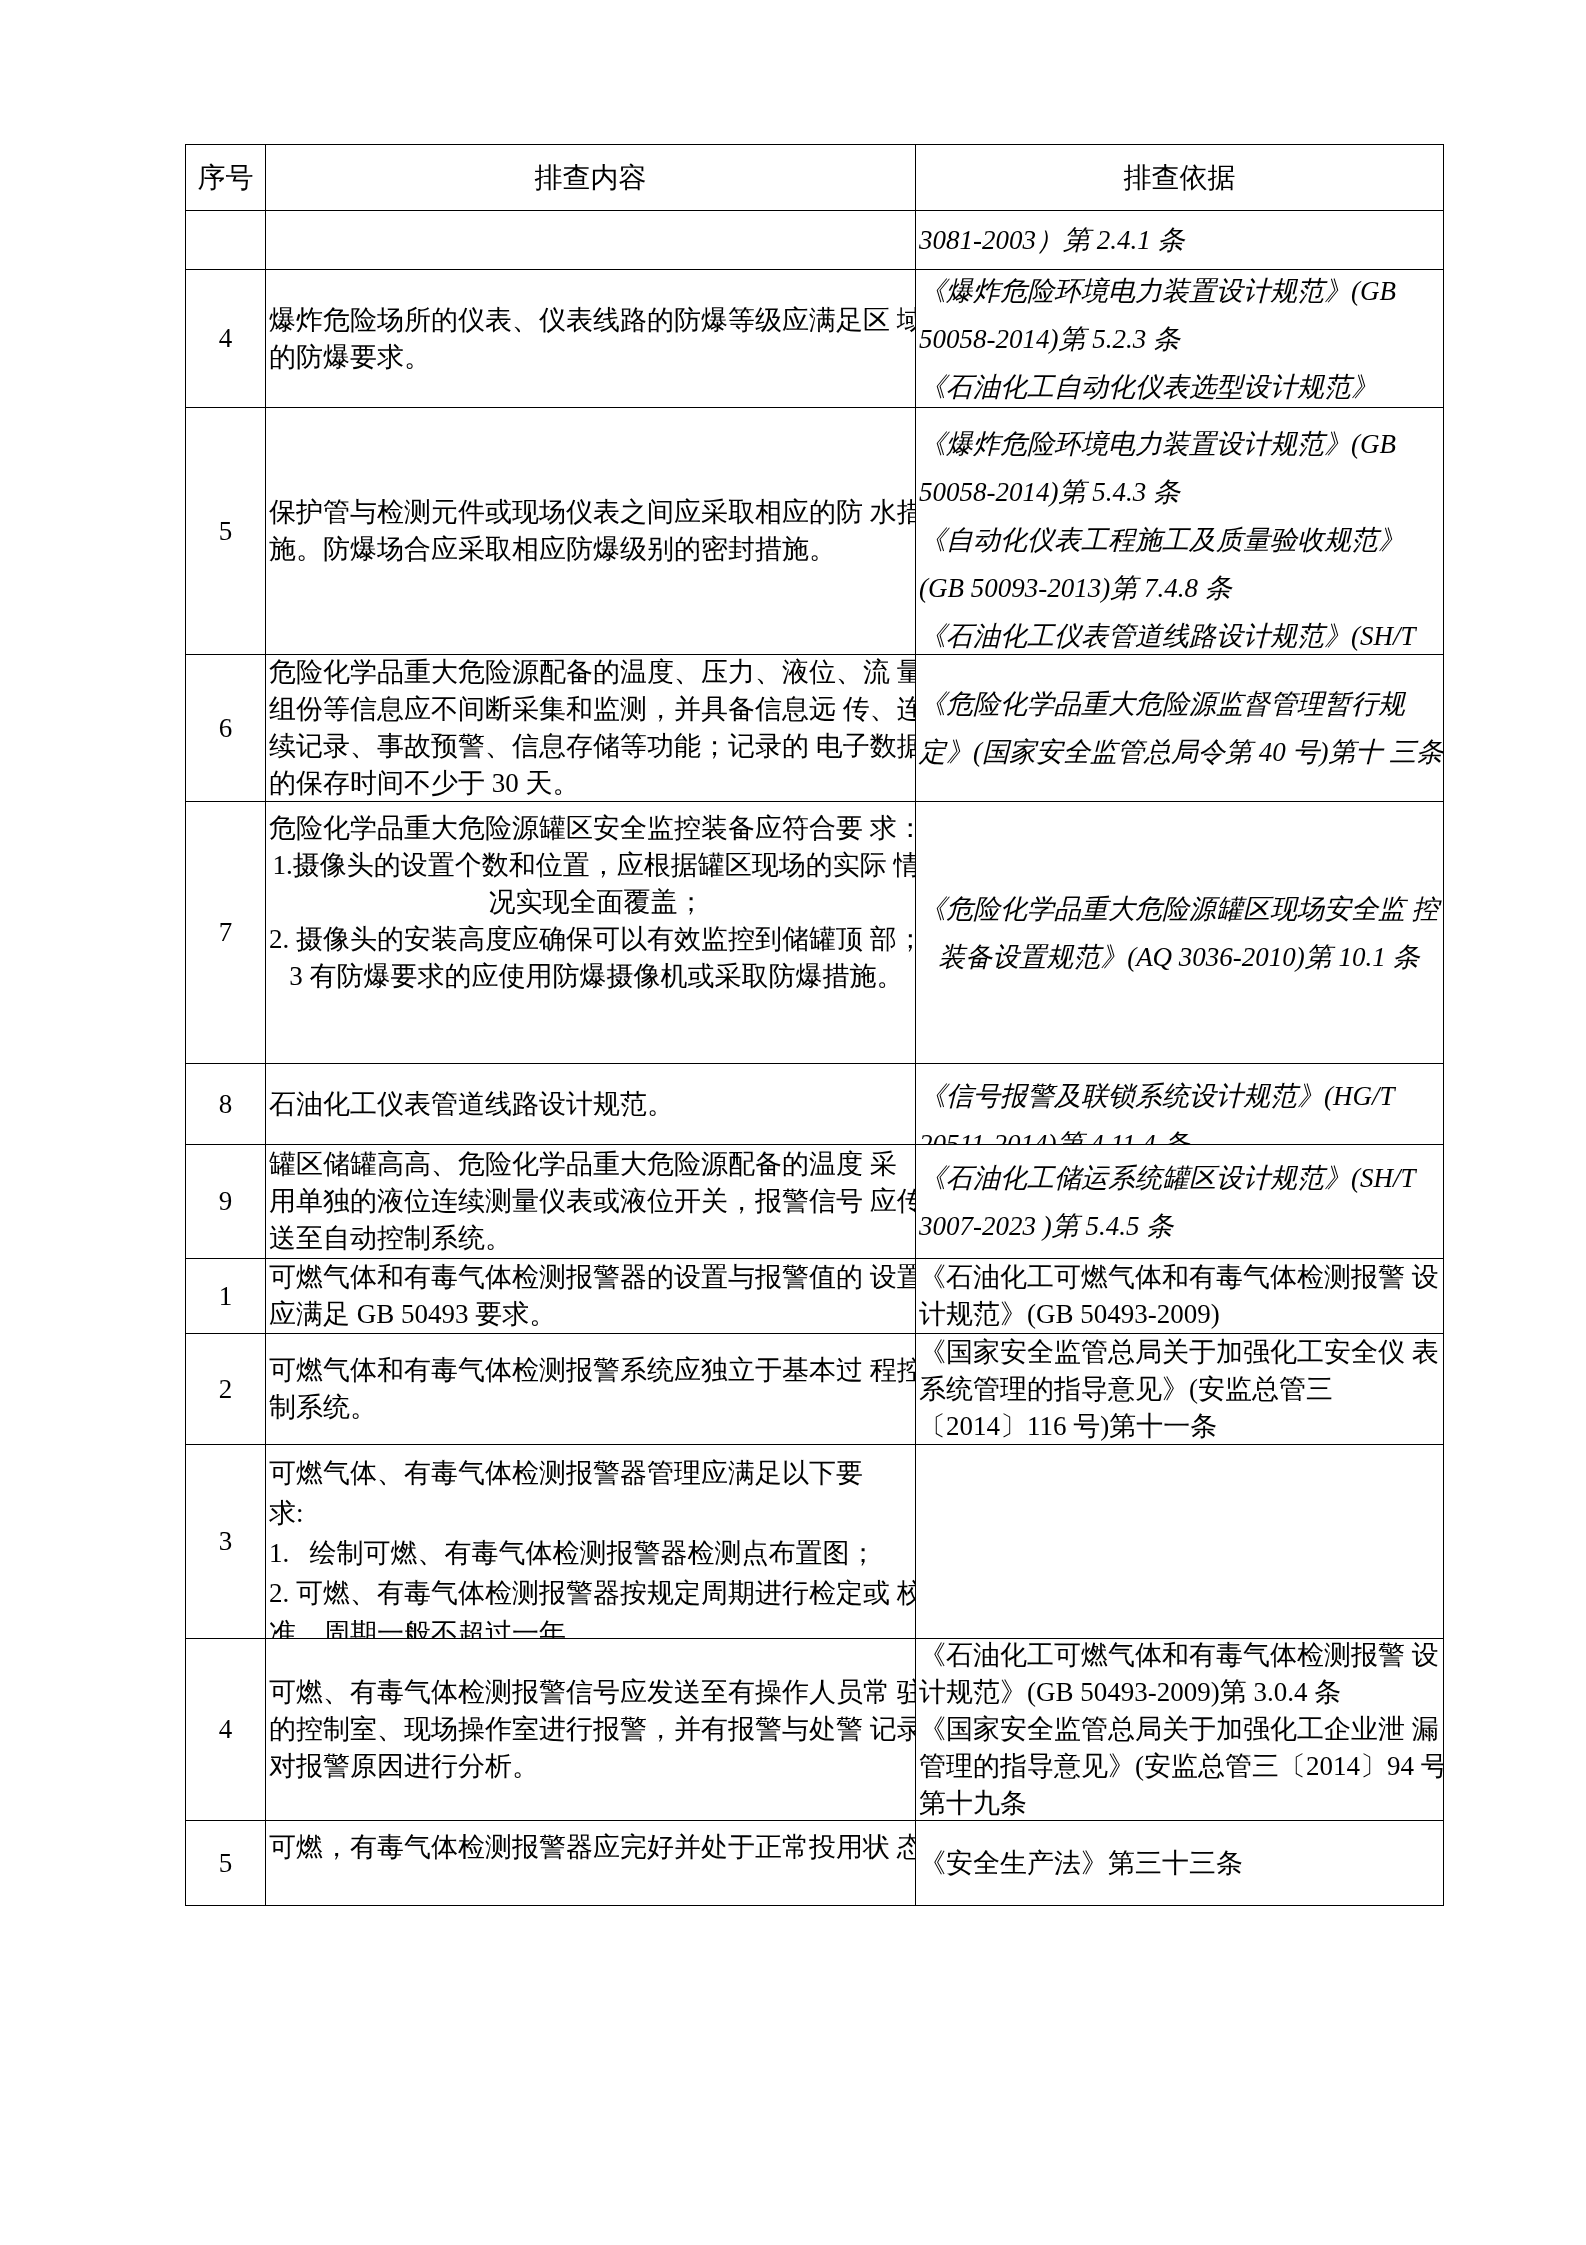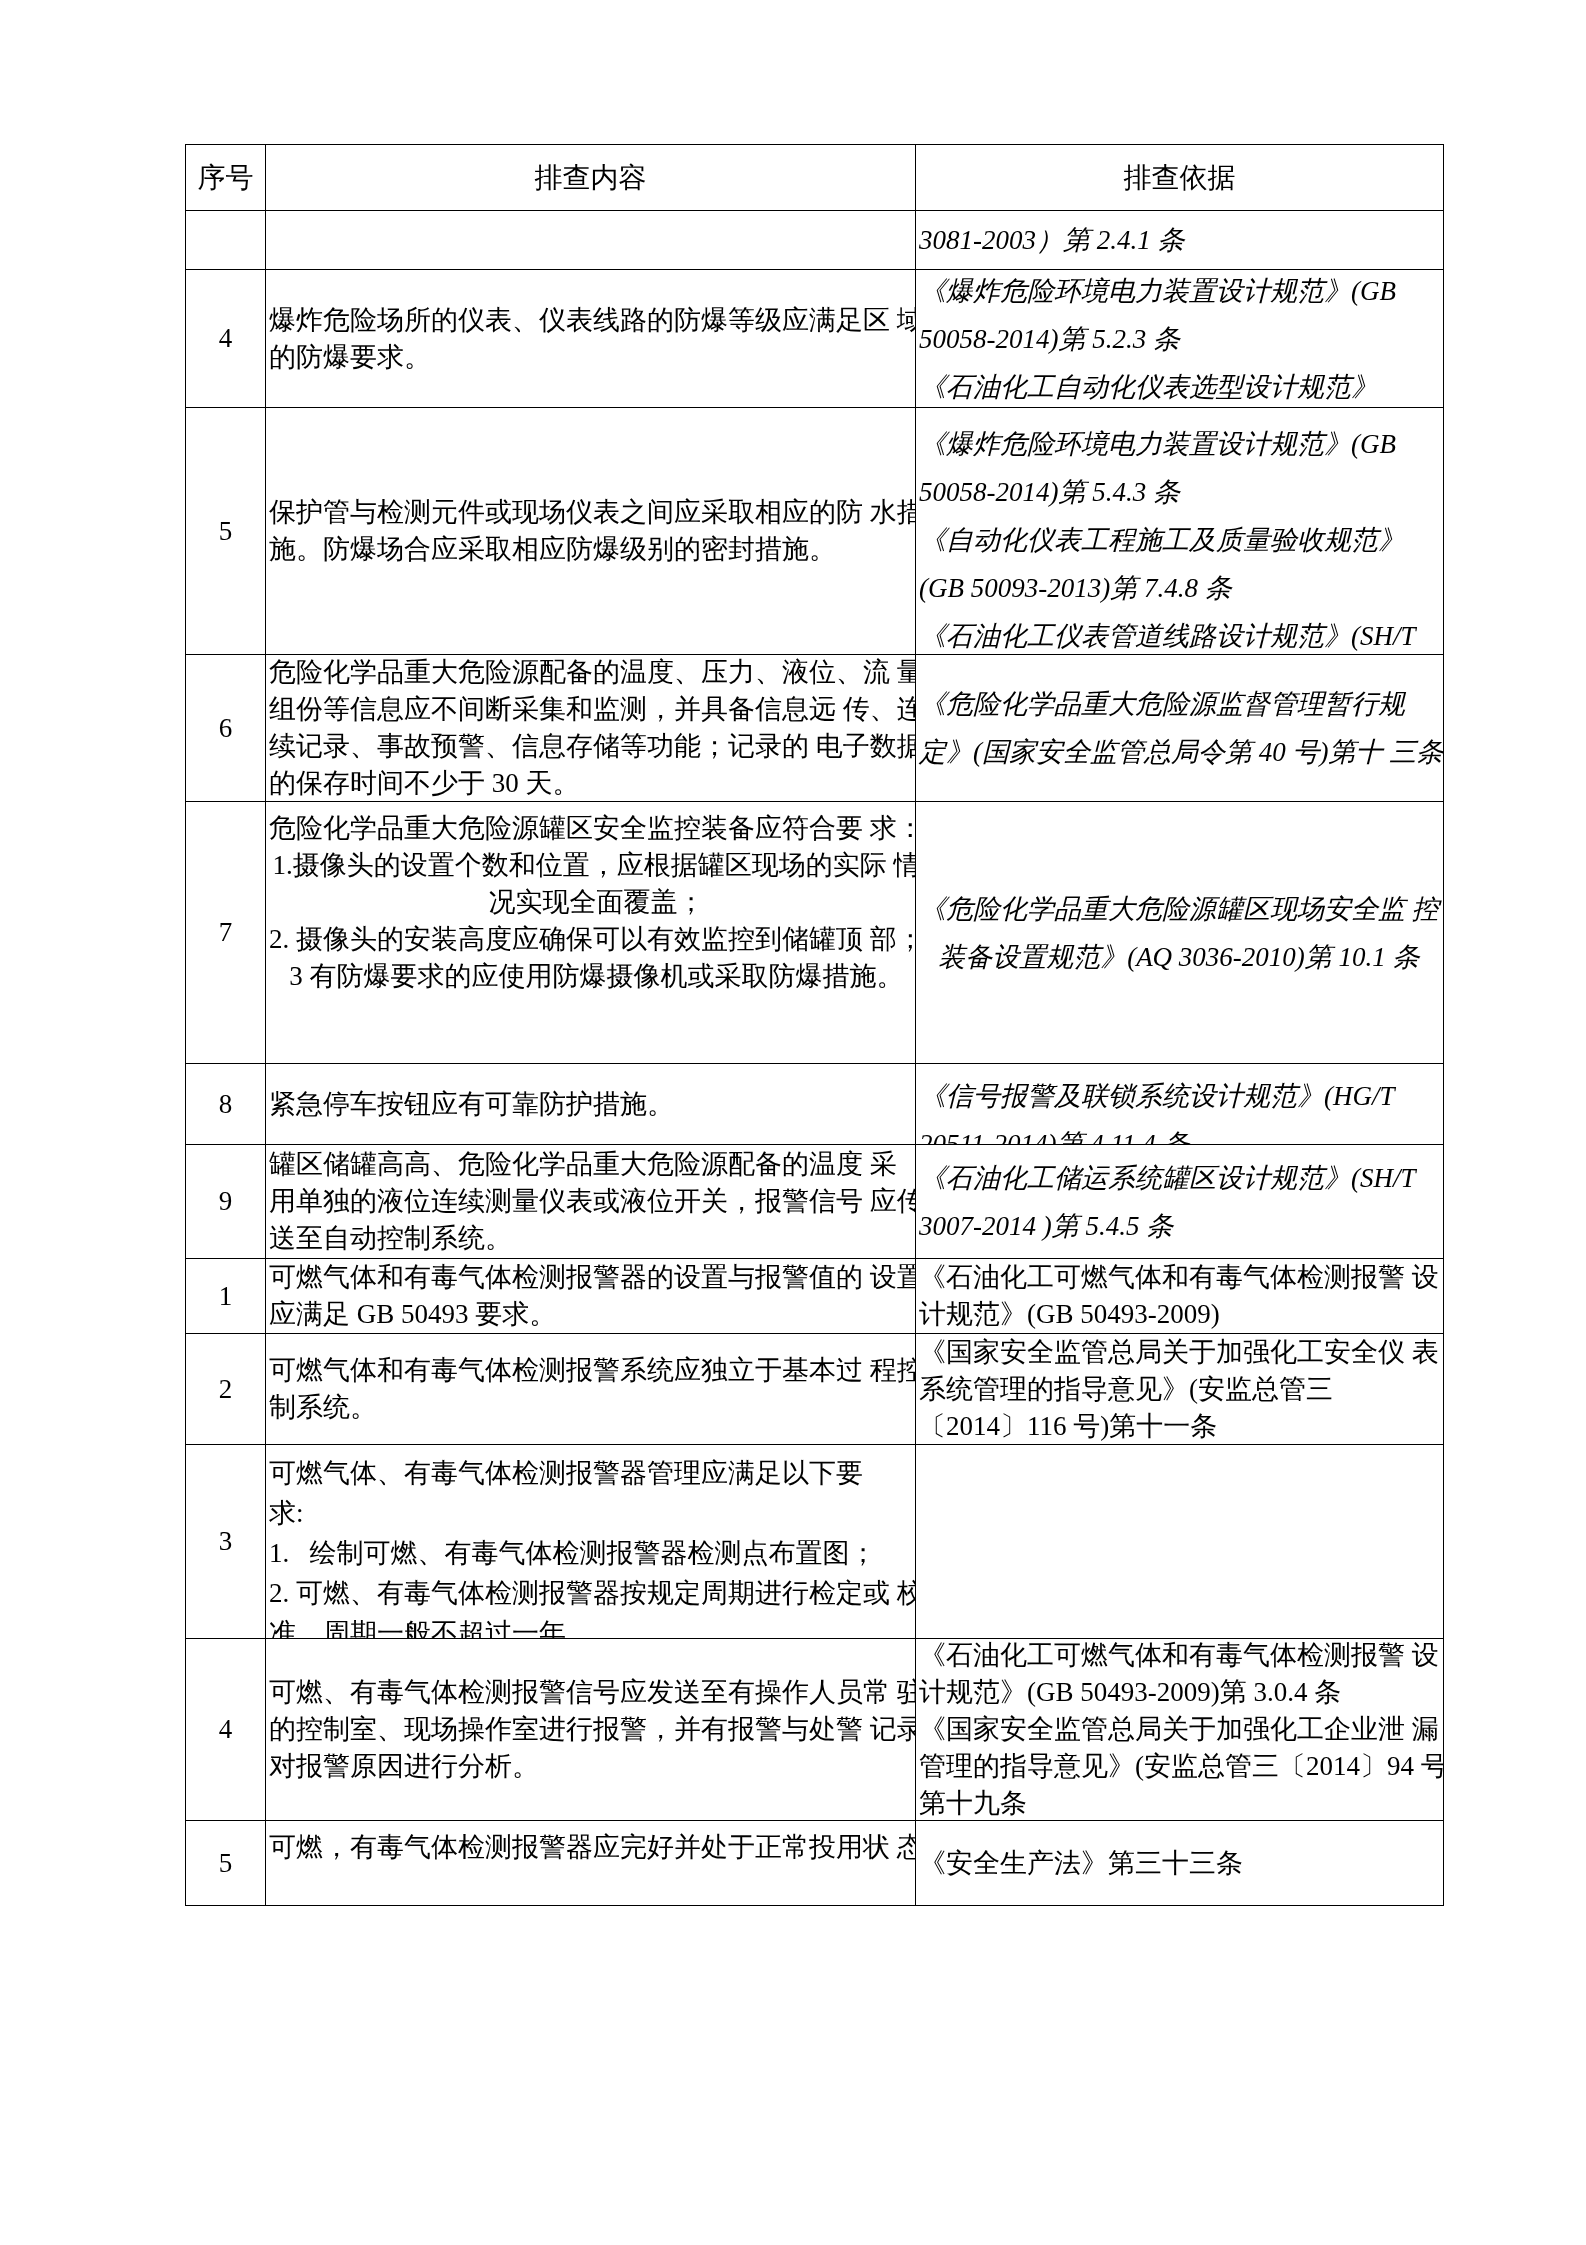--- a/index.html
+++ b/index.html
@@ -141,40 +141,40 @@
         <div class="cell">《危险化学品重大危险源罐区现场安全监 控
 装备设置规范》(AQ 3036-2010)第 10.1 条</div>
       </td>
     </tr>
 
     <tr class="r8 sec1">
       <td class="num">
         <div class="cell">8</div>
       </td>
       <td class="content">
-        <div class="cell">紧急停车按钮应有可靠防护措施。</div>
+        <div class="cell">石油化工仪表管道线路设计规范。</div>
       </td>
       <td class="basis vtop">
         <div class="cell">《信号报警及联锁系统设计规范》(HG/T
 20511-2014)第 4.11.4 条</div>
       </td>
     </tr>
 
     <tr class="r9 sec1">
       <td class="num">
         <div class="cell">9</div>
       </td>
       <td class="content">
         <div class="cell">罐区储罐高高、危险化学品重大危险源配备的温度 采
 用单独的液位连续测量仪表或液位开关，报警信号 应传
 送至自动控制系统。</div>
       </td>
       <td class="basis">
         <div class="cell">《石油化工储运系统罐区设计规范》(SH/T
-3007-2014 )第 5.4.5 条</div>
+3007-2023 )第 5.4.5 条</div>
       </td>
     </tr>
 
 
     <tr class="s1">
       <td class="num">
         <div class="cell">1</div>
       </td>
       <td class="content">
         <div class="cell">可燃气体和有毒气体检测报警器的设置与报警值的 设置

